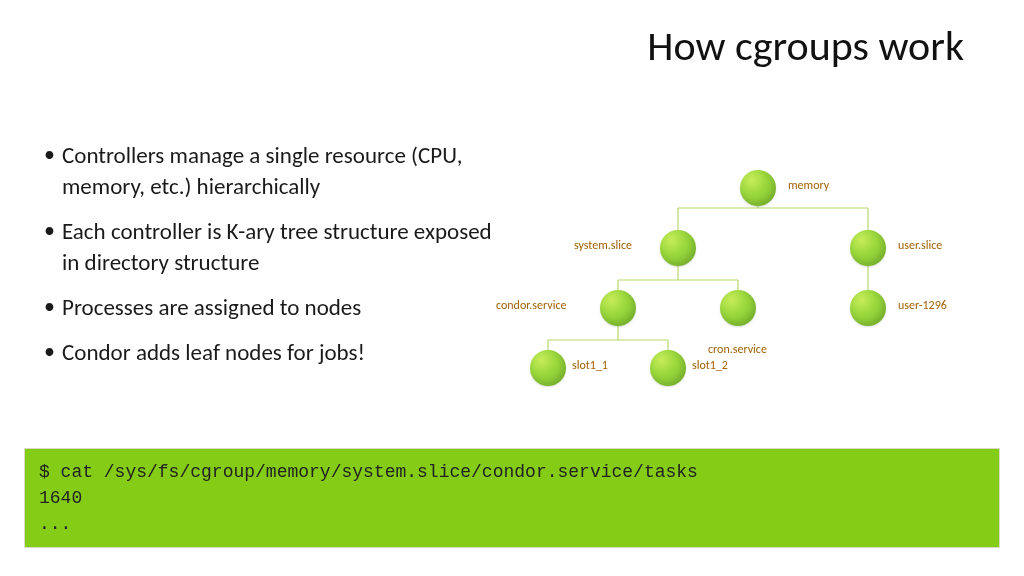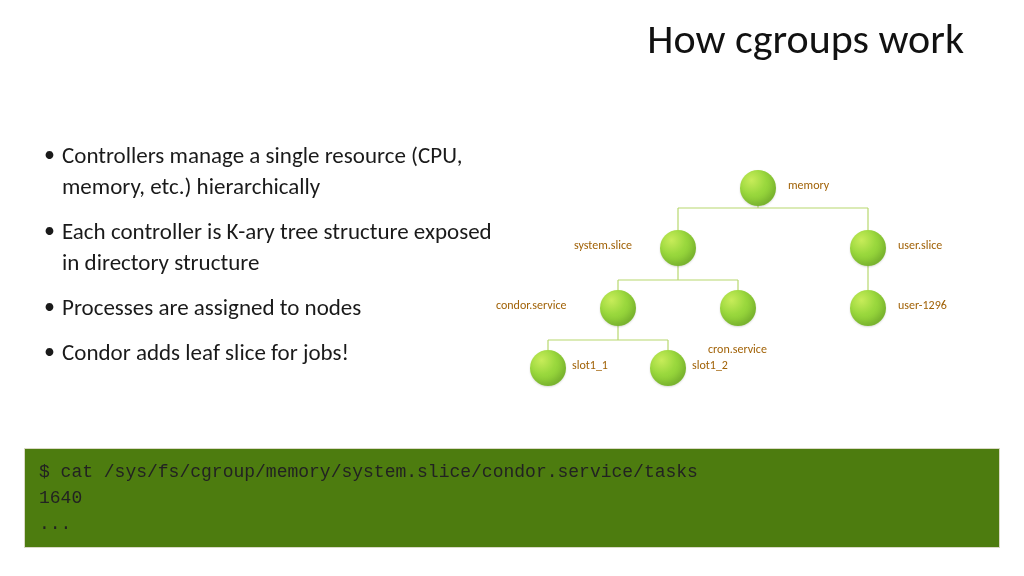--- a/index.html
+++ b/index.html
@@ -5,21 +5,21 @@
   * { box-sizing: border-box; margin: 0; padding: 0; }
   html, body { width: 1024px; height: 576px; overflow: hidden; }
   body {
     background: #ffffff;
     font-family: "Segoe UI", "Calibri", Arial, sans-serif;
     color: #1a1a1a;
     position: relative;
   }
   .title {
     position: absolute;
-    top: 13px;
+    top: 20px;
     right: 60px;
     font-size: 42px;
     font-weight: 400;
     color: #111;
   }
   .bullets {
     position: absolute;
     top: 140px;
     left: 44px;
     width: 460px;
@@ -37,21 +37,21 @@
     position: absolute;
     left: 0;
     top: 0;
     font-size: 22px;
   }
   .code-box {
     position: absolute;
     left: 24px;
     right: 24px;
     bottom: 28px;
-    background: #4d7c0f;
+    background: #84cc16;
     border: 1px solid #d9d9c5;
     padding: 10px 14px;
     font-family: "Consolas", "Courier New", monospace;
     font-size: 18px;
     color: #222;
     line-height: 1.45;
     white-space: pre;
   }
   .tree {
     position: absolute;
@@ -86,21 +86,21 @@
 </style>
 </head>
 <body>
 
 <div class="title">How cgroups work</div>
 
 <ul class="bullets">
   <li>Controllers manage a single resource (CPU, memory, etc.) hierarchically</li>
   <li>Each controller is K-ary tree structure exposed in directory structure</li>
   <li>Processes are assigned to nodes</li>
-  <li>Condor adds leaf slice for jobs!</li>
+  <li>Condor adds leaf nodes for jobs!</li>
 </ul>
 
 <div class="tree">
   <svg class="connectors">
 
     <line x1="248" y1="38" x2="248" y2="58"></line>
     <line x1="168" y1="58" x2="358" y2="58"></line>
     <line x1="168" y1="58" x2="168" y2="80"></line>
     <line x1="358" y1="58" x2="358" y2="80"></line>
 

